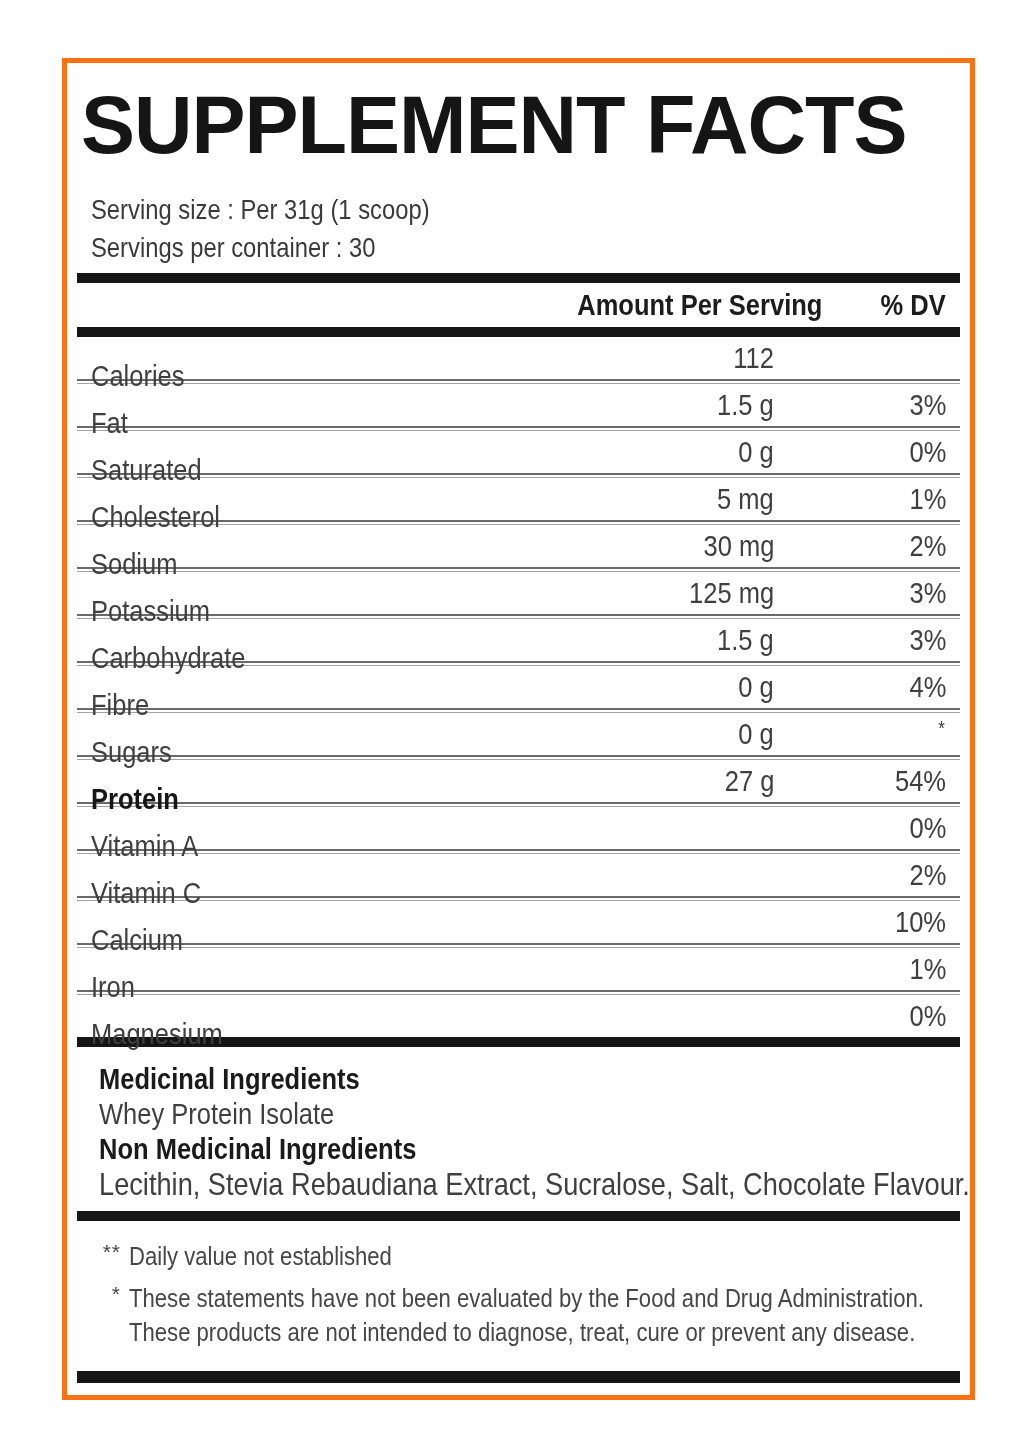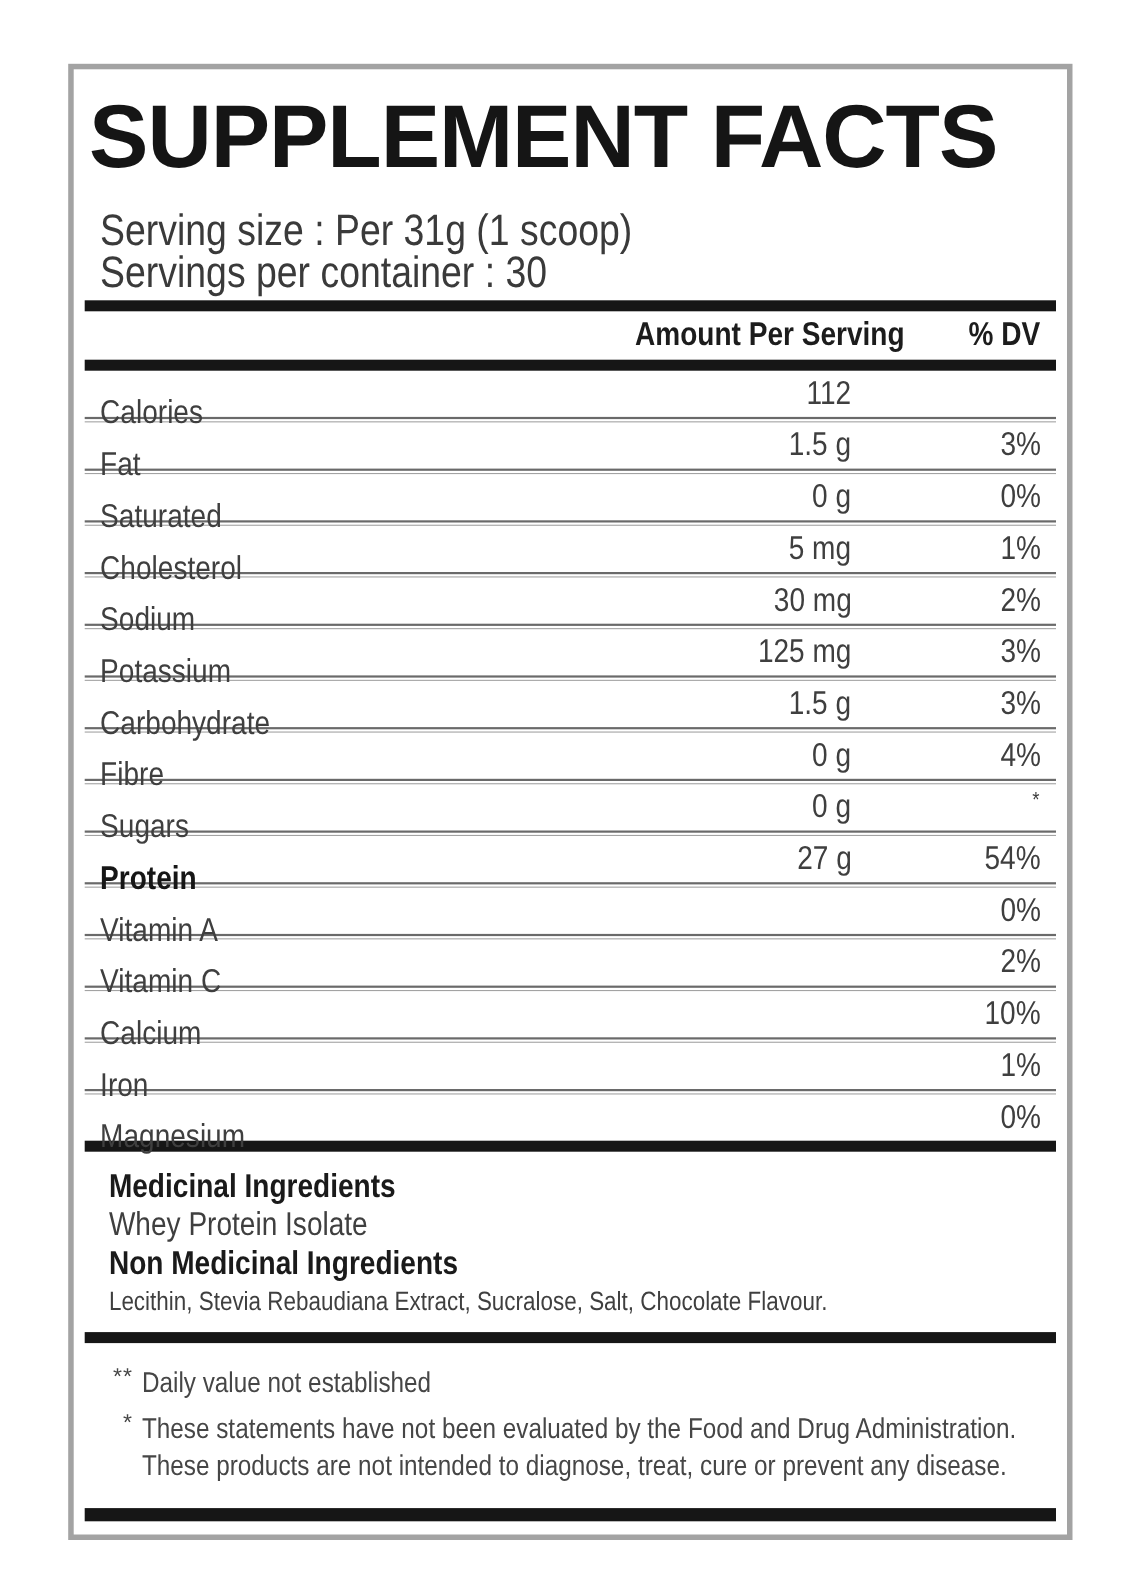--- a/index.html
+++ b/index.html
@@ -15,21 +15,21 @@
     background: #ffffff;
     overflow: hidden;
   }
   .panel {
     position: absolute;
     left: 62px;
     top: 58px;
     width: 913px;
     height: 1342px;
     box-sizing: border-box;
-    border: 5px solid #a3a3a3;
+    border: 5px solid #f97316;
     background: #ffffff;
   }
   
   .condense {
     display: inline-block;
     transform: scaleX(0.85);
     transform-origin: 0 50%;
     white-space: nowrap;
   }
   .condense.r { transform-origin: 100% 50%; }
@@ -39,21 +39,21 @@
     font-size: 81px;
     line-height: 80px;
     font-weight: 700;
     letter-spacing: -1px;
     color: #151515;
     white-space: nowrap;
   }
   .serving-block {
     margin: 26px 0 0 24px;
     color: #3a3a3a;
-    font-size: 40px;
+    font-size: 28px;
   }
   .serving-block .line { line-height: 38px; height: 38px; }
 
   .bar {
     height: 10px;
     background: #161616;
     margin: 0 10px;
   }
   .bar.b1 { margin-top: 6px; }
   .bar.b5 { height: 12px; margin-top: 22px; }
@@ -93,21 +93,21 @@
     background: #ffffff;
   }
 
   .ingredients {
     padding: 14px 0 10px 32px;
     color: #3f3f3f;
     font-size: 30px;
   }
   .ingredients .h { font-weight: 700; color: #1a1a1a; line-height: 36px; height: 36px; }
   .ingredients .v { line-height: 34px; height: 34px; }
-  .ingredients .v.small { font-size: 24px; }
+  .ingredients .v.small { font-size: 32px; }
 
   .footnotes {
     margin: 18px 0 0 24px;
     color: #464646;
     font-size: 26px;
   }
   .fn { display: flex; }
   .fn .marker {
     width: 30px;
     text-align: right;

